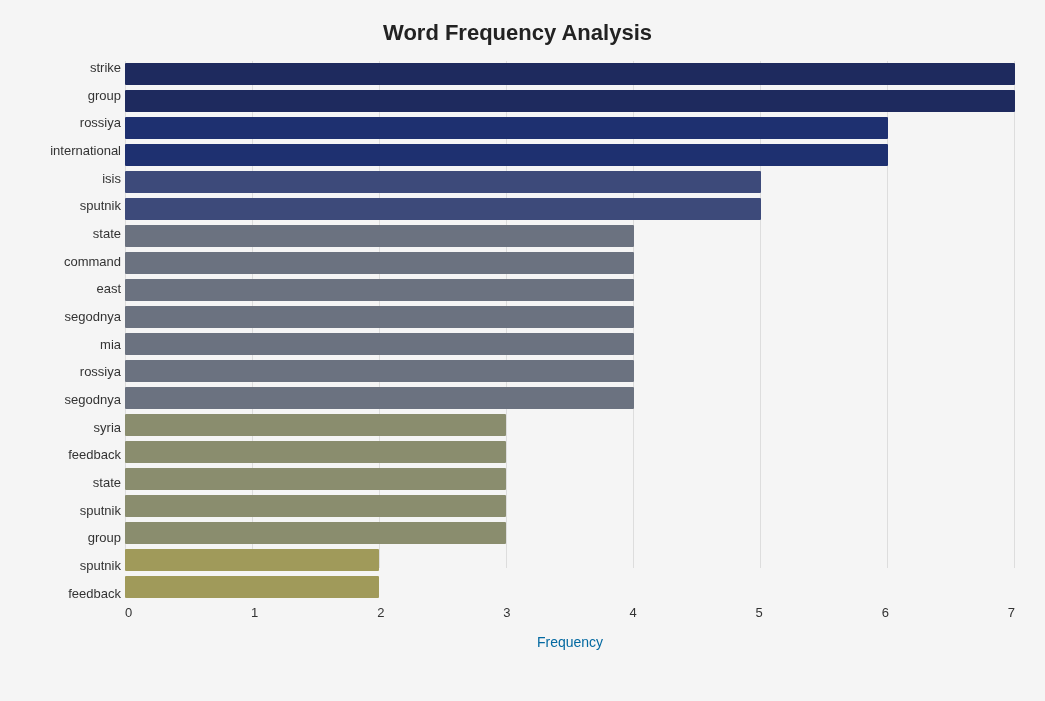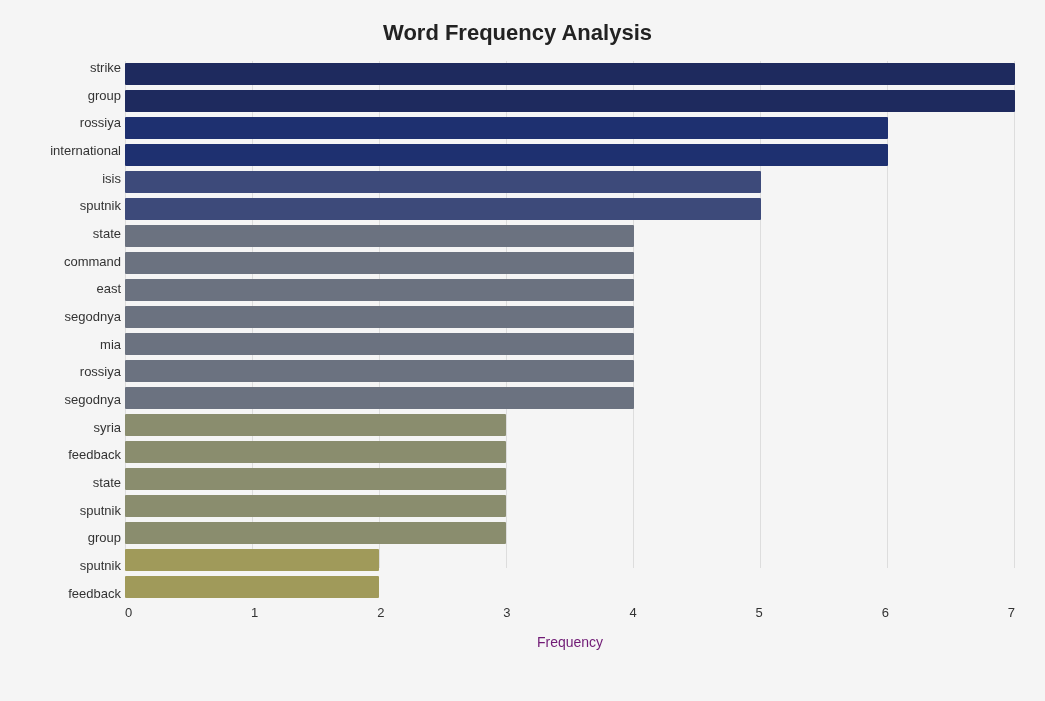--- a/index.html
+++ b/index.html
@@ -105,21 +105,21 @@
       font-size: 13px;
       color: #333;
       text-align: center;
     }
     .x-label {
       position: absolute;
       bottom: -18px;
       left: 50%;
       transform: translateX(-50%);
       font-size: 14px;
-      color: #701a75;
+      color: #0369a1;
     }
   </style>
 </head>
 <body>
 
 <div class="chart-container">
   <div class="chart-title">Word Frequency Analysis</div>
   <div class="chart-area">
     <div class="y-labels" id="y-labels">
         <div class="y-label">strike</div>

